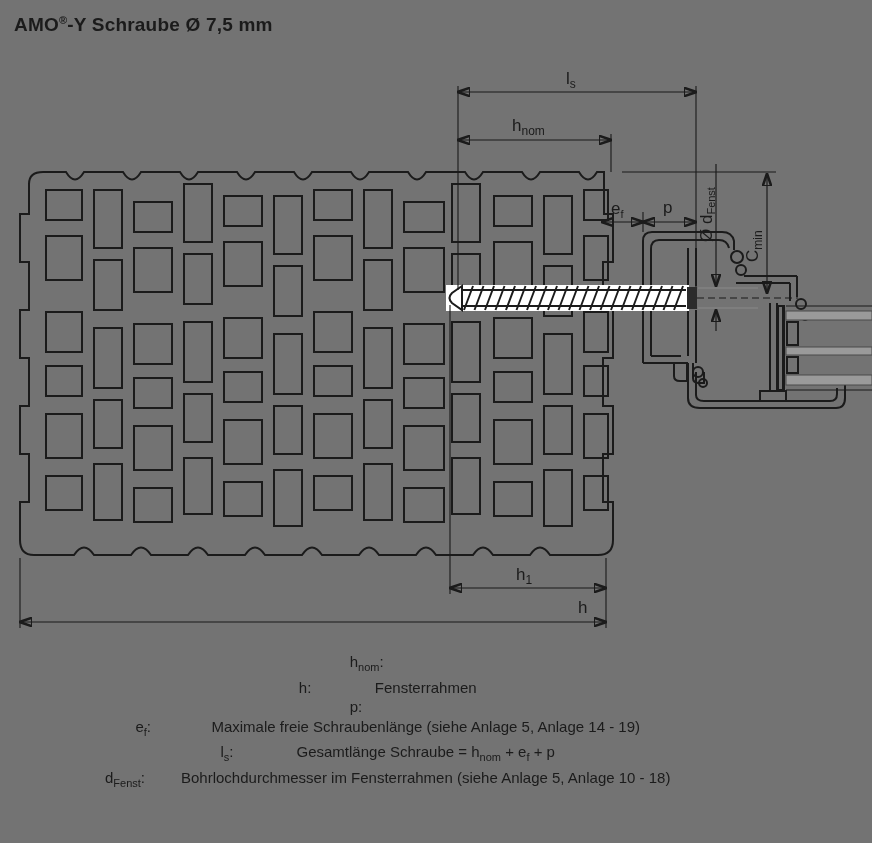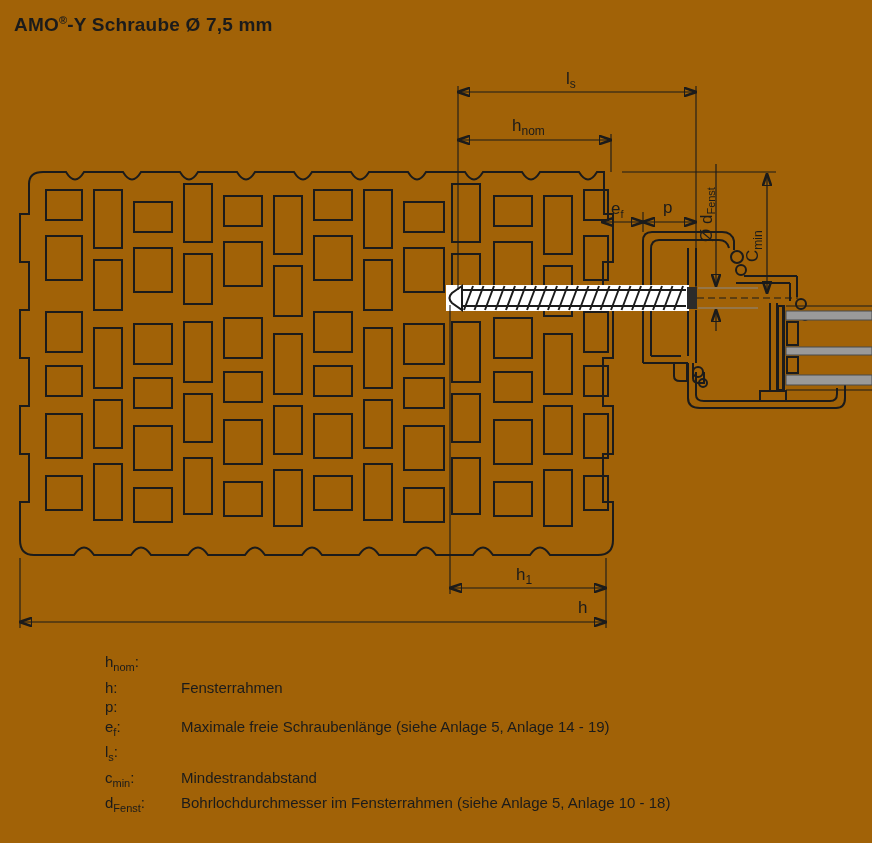--- a/index.html
+++ b/index.html
@@ -1,32 +1,32 @@
 <!DOCTYPE html>
 <html><head>
 <meta charset="utf-8">
 <style>
   html,body{margin:0;padding:0;background:#ffffff;}
-  .page{position:relative;width:872px;height:843px;background:#a16207;overflow:hidden;
+  .page{position:relative;width:872px;height:843px;background:#737373;overflow:hidden;
         font-family:"Liberation Sans", sans-serif;color:#1b1b1b;}
   .title{position:absolute;left:14px;top:14px;font-size:19px;font-weight:bold;letter-spacing:.2px;}
   .title sup{font-size:11px;vertical-align:super;}
   svg{position:absolute;left:0;top:0;}
   svg line,svg path,svg rect,svg circle{stroke:#1b1b1b;fill:none;stroke-width:2;}
   .thin{stroke-width:1.1;}
   .dim{stroke-width:1.2;}
   .hole{stroke-width:2;}
   .whitefill{fill:#ffffff;stroke:none;}
   .darkfill{fill:#2b2b2b;stroke:none;}
   .glass{fill:#9a9a9a;stroke:#4a4a4a;stroke-width:1;}
   .grayline{stroke:#8a8a8a;stroke-width:1;}
   .dash{stroke-width:1.2;stroke-dasharray:7 4;}
   .lbl{fill:#1b1b1b;stroke:none;font-family:"Liberation Sans",sans-serif;font-size:17px;}
   .legend{position:absolute;left:105px;top:652px;font-size:15px;line-height:19.5px;}
-  .legend .row{display:flex;}
+  .legend .row{display:flex;justify-content:center;}
   .legend .sym{width:76px;flex:none;}
   .legend sub{font-size:11px;}
 </style>
 </head>
 <body>
 
 <div class="page">
 
   <div class="title">
     <span>AMO</span><sup>®</sup><span>-Y Schraube Ø 7,5 mm</span>
@@ -208,23 +208,20 @@
       </div>
       <div class="row">
         <span class="sym">p:</span>
       </div>
       <div class="row">
         <span class="sym">e<sub>f</sub>:</span>
         <span class="def">Maximale freie Schraubenlänge (siehe Anlage 5, Anlage 14 - 19)</span>
       </div>
       <div class="row">
         <span class="sym">l<sub>s</sub>:</span>
-      </div>
-      <div class="row">
-        <span class="sym">c<sub>min</sub>:</span>
-        <span class="def">Mindestrandabstand</span>
+        <span class="def">Gesamtlänge Schraube = h<sub>nom</sub> + e<sub>f</sub> + p</span>
       </div>
       <div class="row">
         <span class="sym">d<sub>Fenst</sub>:</span>
         <span class="def">Bohrlochdurchmesser im Fensterrahmen (siehe Anlage 5, Anlage 10 - 18)</span>
       </div>
     </div>
 </div>
 
 </body></html>

